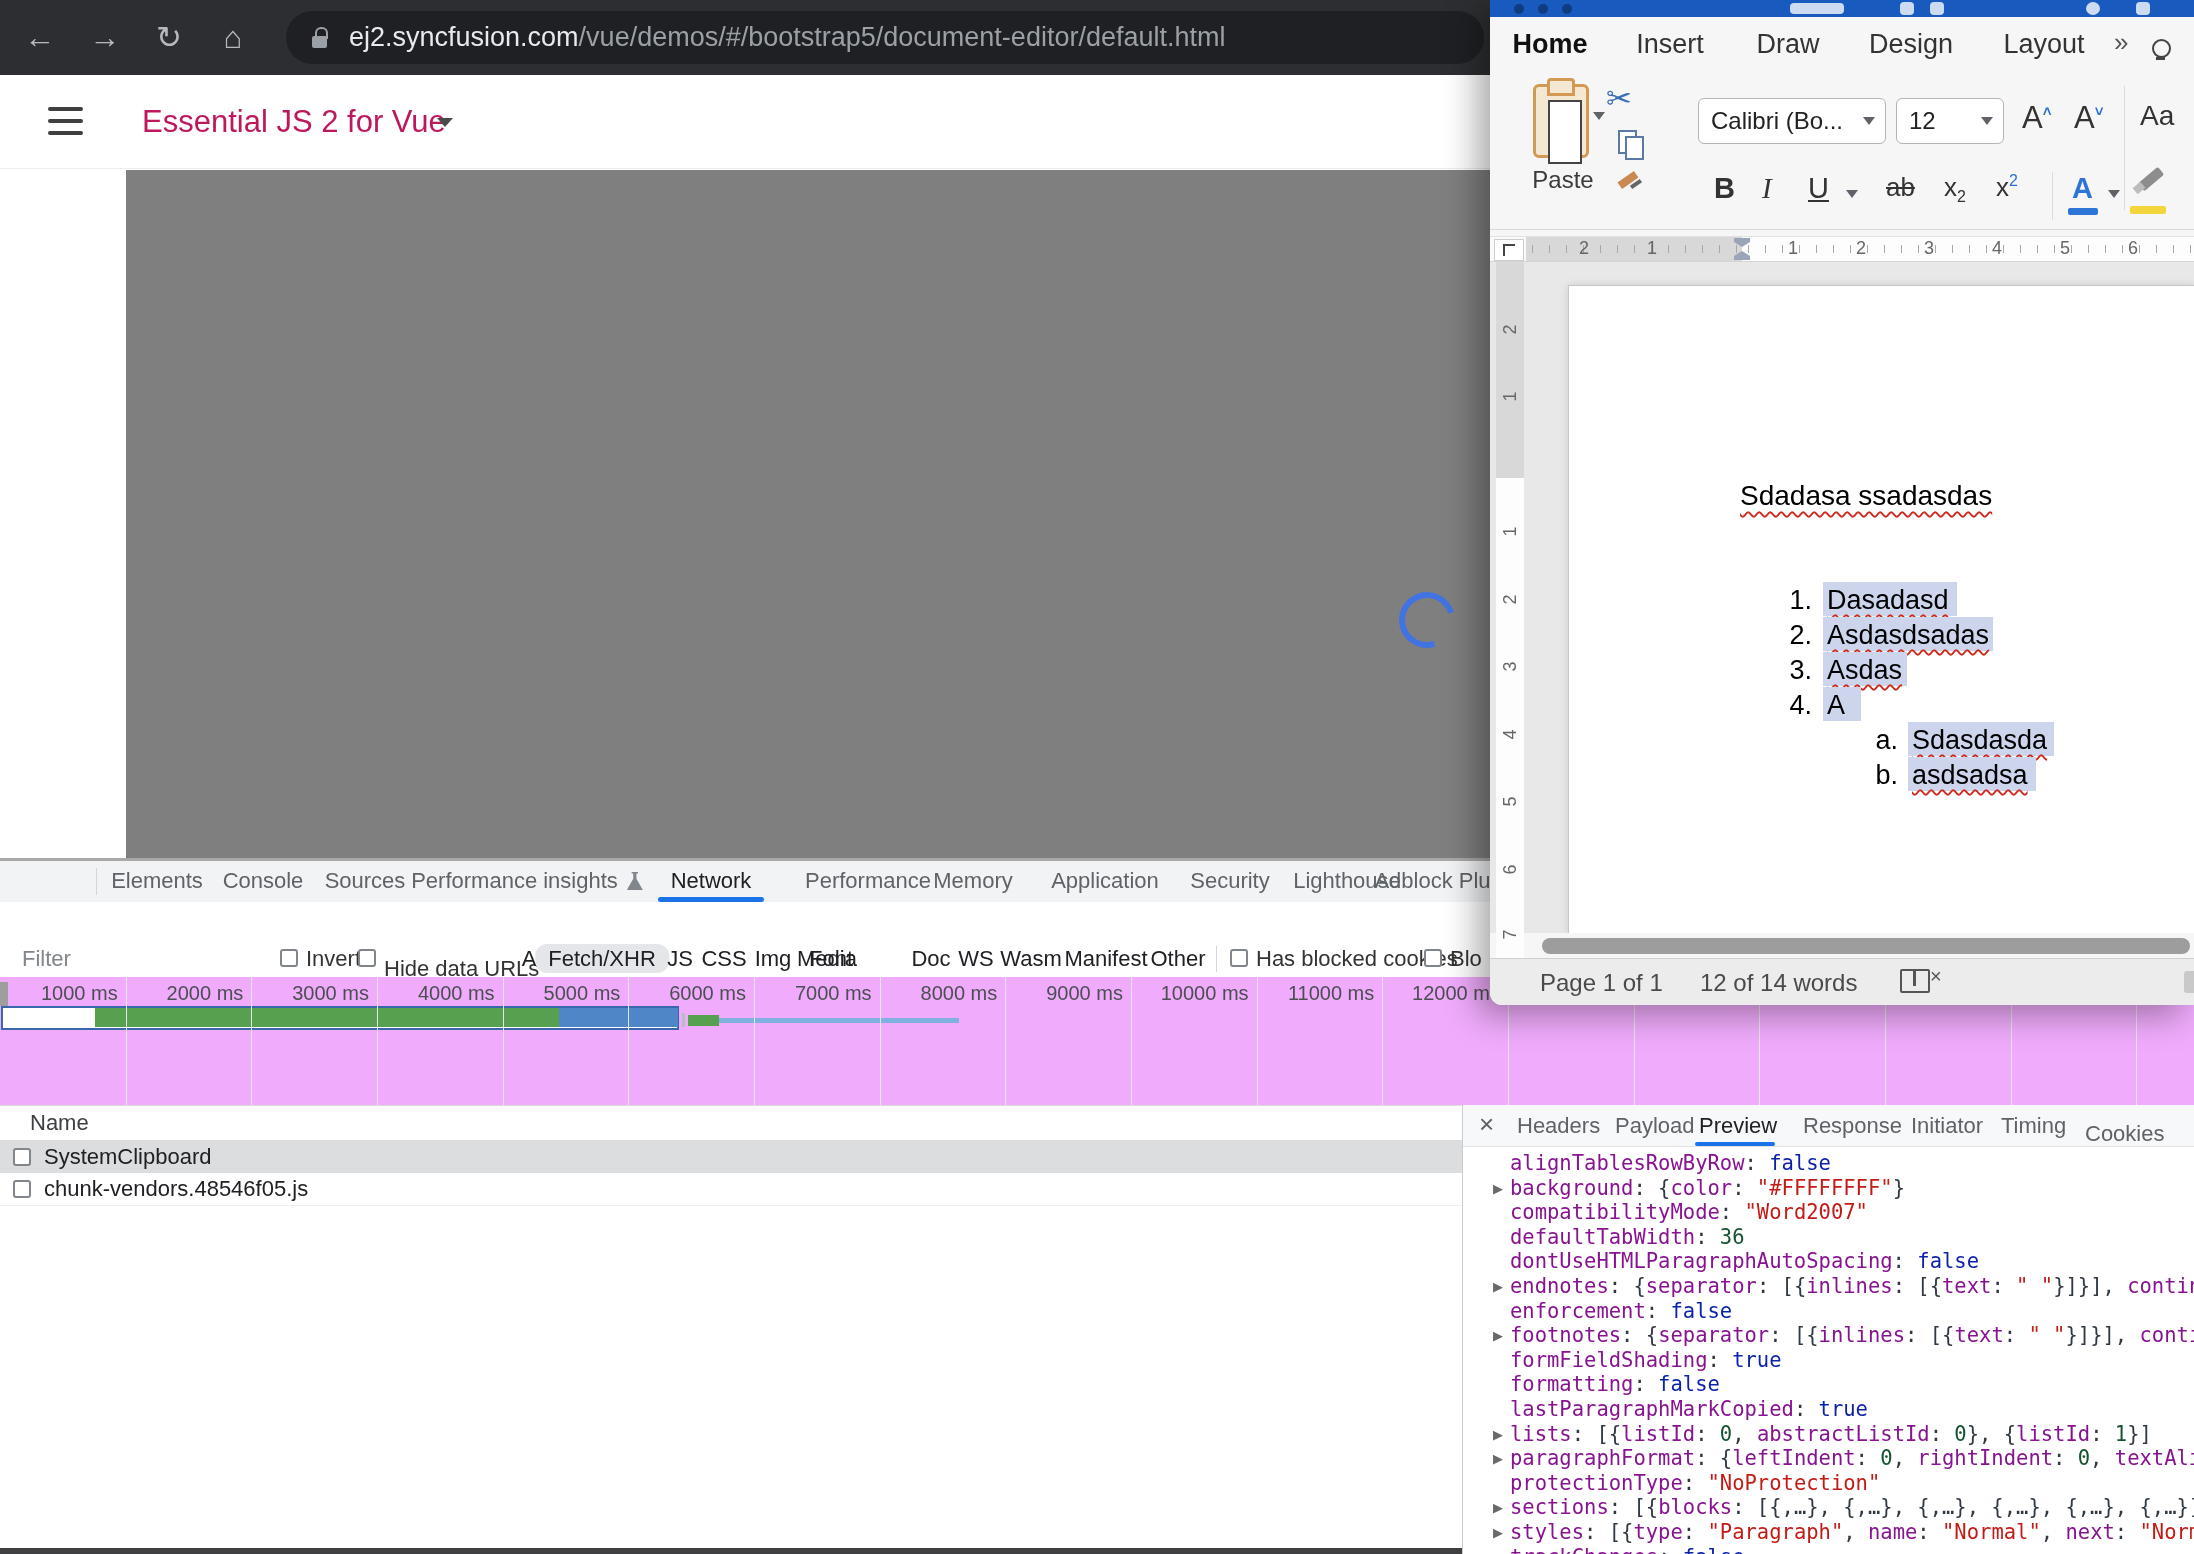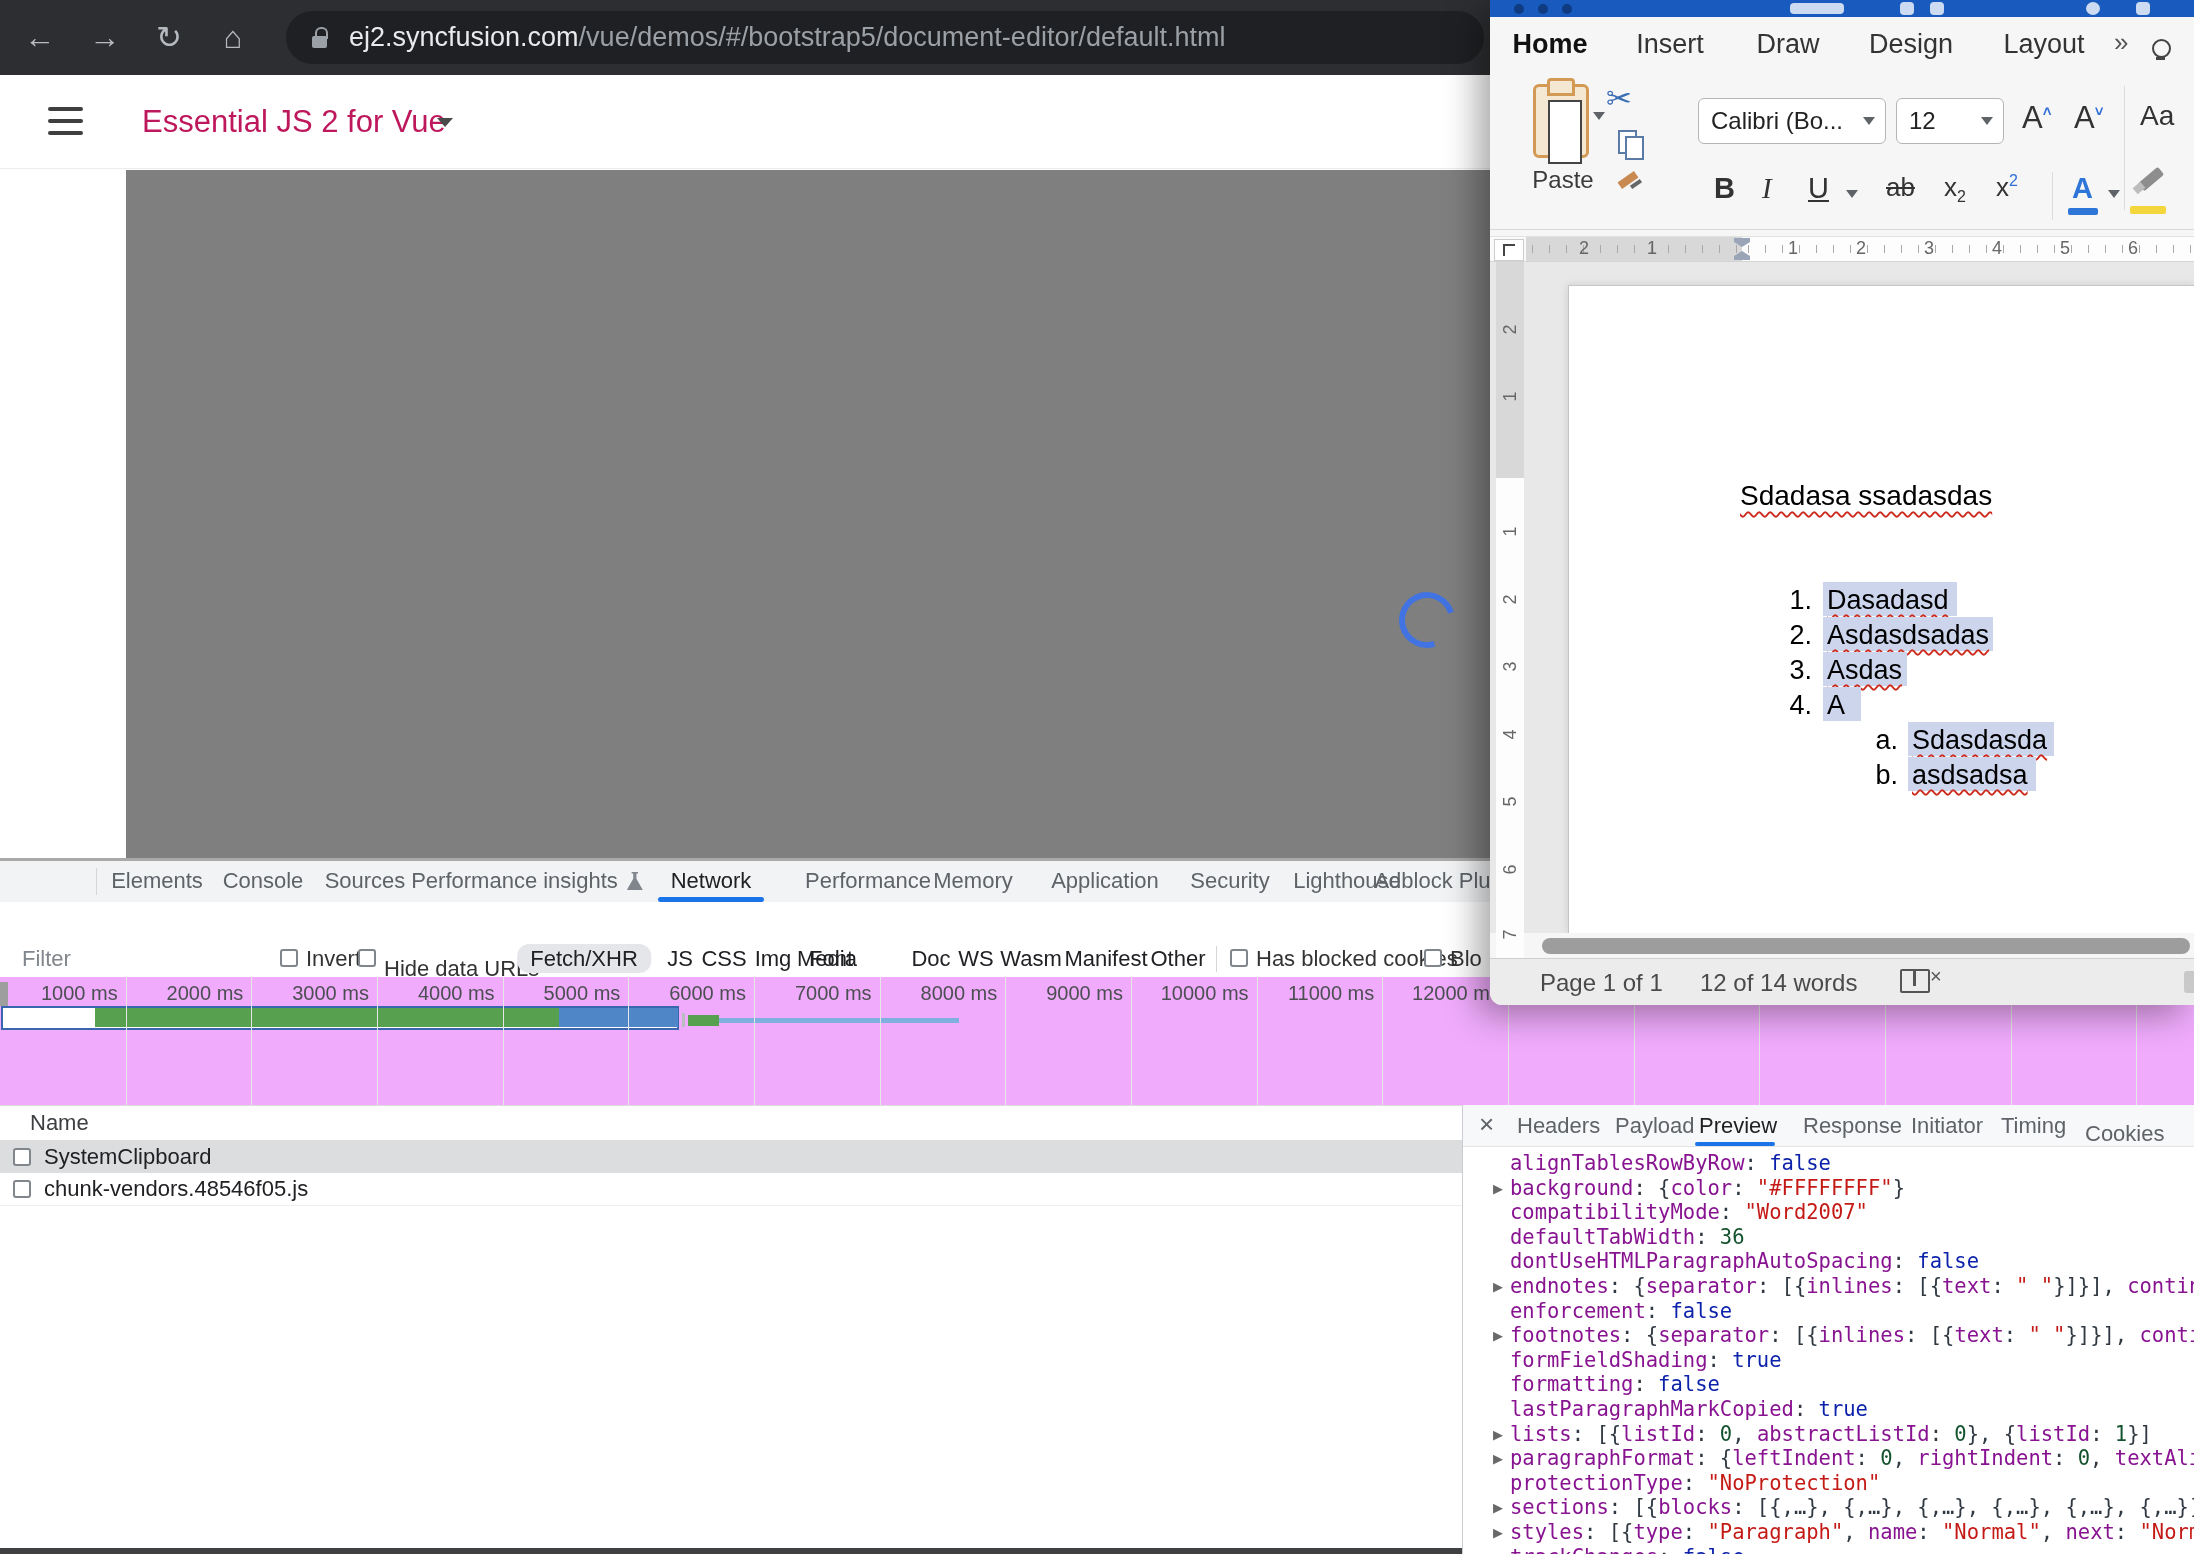--- a/index.html
+++ b/index.html
@@ -226,21 +226,21 @@
     <div class="s tlabel" style="left:306px;top:6px;">Invert</div>
     <div class="s chk off" style="left:358px;top:9px;"></div>
     <div class="s tlabel" style="left:384px;top:16px;">Hide data URLs</div>
     <div class="s vsep-tb" style="left:558px;top:6px;height:26px;"></div>
     <div class="s vsep-tb" style="left:1216px;top:6px;height:26px;"></div>
     <div class="s chk off" style="left:1230px;top:9px;"></div>
     <div class="s tlabel" style="left:1256px;top:6px;">Has blocked cookies</div>
     <div class="s chk off" style="left:1424px;top:9px;"></div>
     <div class="s tlabel" style="left:1450px;top:6px;">Blo</div>
   <div class="chip" style="left: 534px;">All</div>
-      <div class="chip sel" style="left: 584px; border-radius: 12px;">Fetch/XHR</div>
+      <div class="chip sel" style="left: 602px; border-radius: 12px;">Fetch/XHR</div>
       <div class="chip" style="left: 680px;">JS</div>
       <div class="chip" style="left: 724px;">CSS</div>
       <div class="chip" style="left: 773px;">Img</div>
       <div class="chip" style="left: 827px;">Media</div>
       <div class="chip" style="left: 831px;">Font</div>
       <div class="chip" style="left: 931px;">Doc</div>
       <div class="chip" style="left: 976px;">WS</div>
       <div class="chip" style="left: 1031px;">Wasm</div>
       <div class="chip" style="left: 1106px;">Manifest</div>
       <div class="chip" style="left: 1178px;">Other</div>

